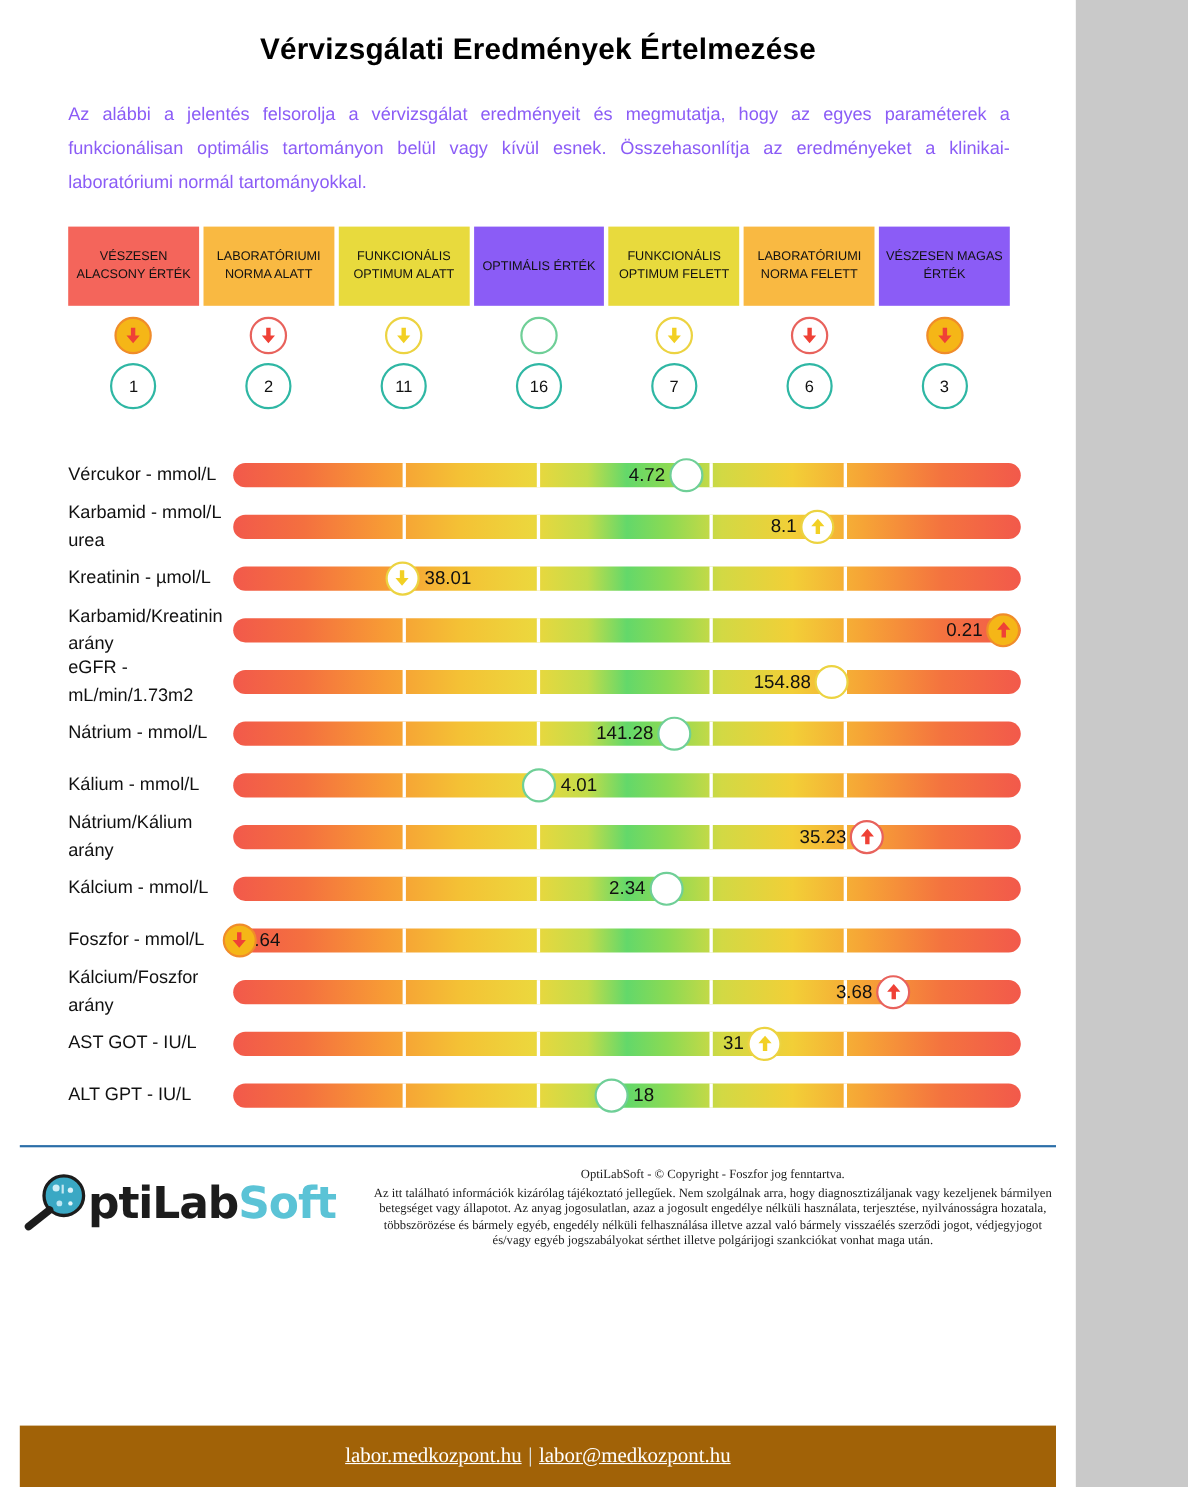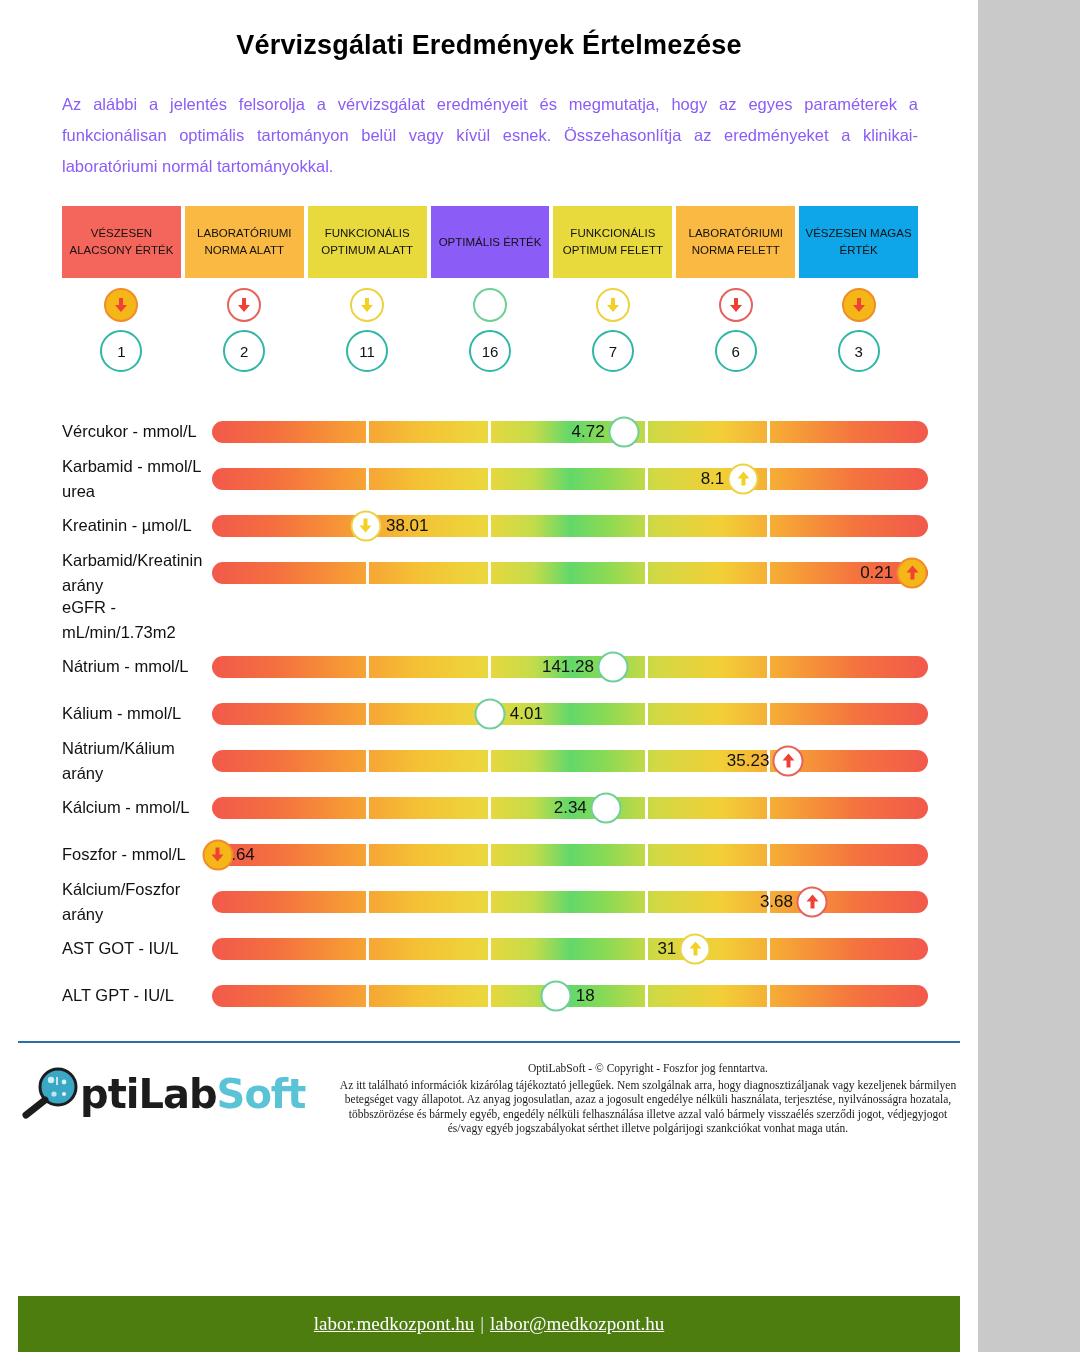--- a/index.html
+++ b/index.html
@@ -221,21 +221,21 @@
     text-align: center;
     padding-top: 4px;
   }
   .legal .legal-head { display: block; margin-bottom: 2px; }
   .contact-bar {
     position: absolute;
     left: 18px;
     right: 18px;
     bottom: 0;
     height: 56px;
-    background: #4d7c0f;
+    background: #a16207;
     display: flex;
     align-items: center;
     justify-content: center;
     font-family: "Liberation Serif", serif;
     font-size: 19px;
     color: #ffffff;
   }
   .contact-bar a {
     color: #ffffff;
     text-decoration: underline;
@@ -280,21 +280,21 @@
           <span>FUNKCIONÁLIS</span>
           <span>OPTIMUM FELETT</span>
         </div>
       </div>
       <div class="legend-cell" style="background: rgb(249, 185, 66);">
         <div>
           <span>LABORATÓRIUMI</span>
           <span>NORMA FELETT</span>
         </div>
       </div>
-      <div class="legend-cell" style="background: #0ea5e9;">
+      <div class="legend-cell" style="background: #8b5cf6;">
         <div>
           <span>VÉSZESEN MAGAS</span>
           <span>ÉRTÉK</span>
         </div>
       </div>
     </div>
   <div class="legend-icons" id="legend-icons">
       <div class="icon-cell">
         <div class="marker" style="background: rgb(245, 182, 23); border: 2px solid rgb(240, 140, 42);">
           <svg width="22" height="20" viewBox="0 0 22 18">
@@ -433,20 +433,29 @@
             <svg width="22" height="20" viewBox="0 0 22 18">
               <path d="M9 16 L9 9 L5 9 L11 2 L17 9 L13 9 L13 16 Z" fill="#ef4136"></path>
             </svg>
           </div>
         </div>
       </div>
       <div class="prow">
         <div class="plabel">
           <div>eGFR -</div>
           <div>mL/min/1.73m2</div>
+        </div>
+        <div class="bar-wrap">
+          <div class="bar"></div>
+          <div class="tick" style="left: 21.5%;"></div>
+          <div class="tick" style="left: 38.5%;"></div>
+          <div class="tick" style="left: 60.5%;"></div>
+          <div class="tick" style="left: 77.5%;"></div>
+          <div class="val-text" style="left: 76%; margin-left: -16px;">154.88</div>
+          <div class="val-marker" style="border: 2px solid rgb(236, 211, 65); left: 76%;"></div>
         </div>
       </div>
       <div class="prow">
         <div class="plabel">
           <div>Nátrium - mmol/L</div>
         </div>
         <div class="bar-wrap">
           <div class="bar"></div>
           <div class="tick" style="left: 21.5%;"></div>
           <div class="tick" style="left: 38.5%;"></div>

